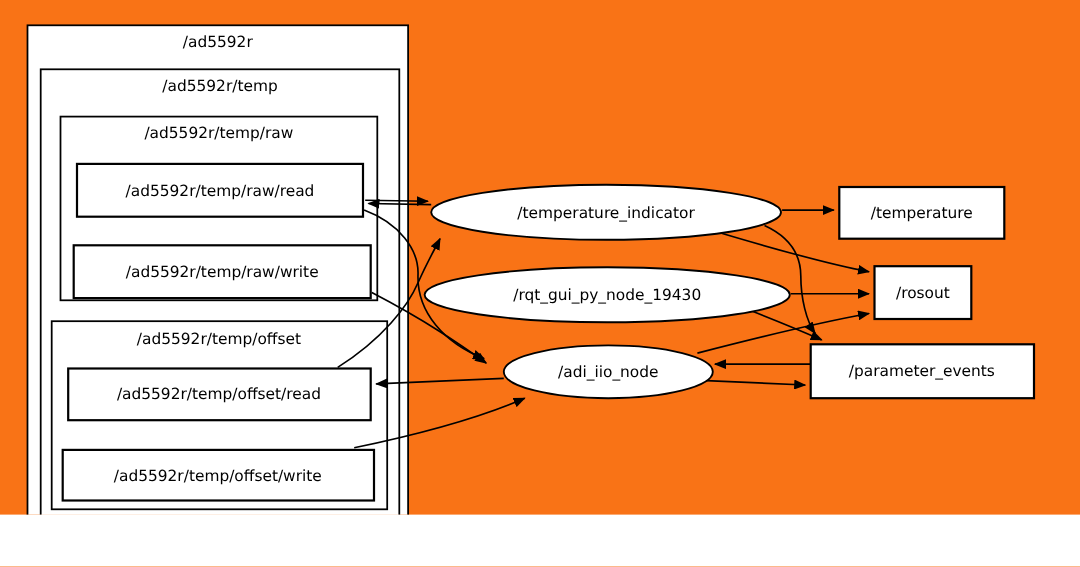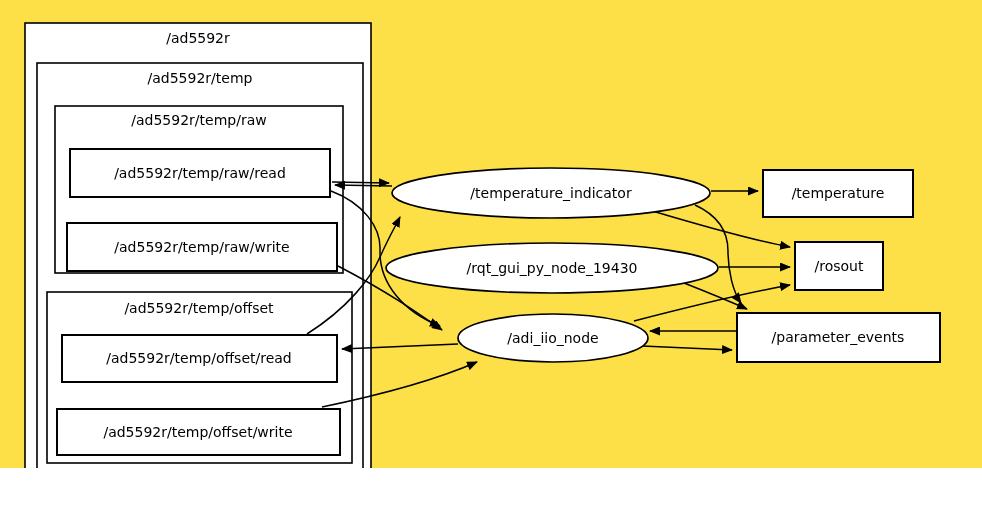--- a/index.html
+++ b/index.html
@@ -1,17 +1,17 @@
 <!DOCTYPE html>
 <html><head>
 <meta charset="utf-8">
 <style>
   html, body { margin: 0; padding: 0; background: #ffffff; }
   .canvas-wrap {
-    width: 982px; height: 468px; background: #fde047;
+    width: 982px; height: 468px; background: #f97316;
     position: relative; overflow: hidden;
     font-family: "DejaVu Sans", "Liberation Sans", sans-serif;
   }
   svg text {
     font-family: "DejaVu Sans", "Liberation Sans", sans-serif;
     font-size: 14px;
     fill: #000000;
   }
   .ns-box   { fill: #ffffff; stroke: #000000; stroke-width: 1.6; }
   .leaf-box { fill: #ffffff; stroke: #000000; stroke-width: 2; }

